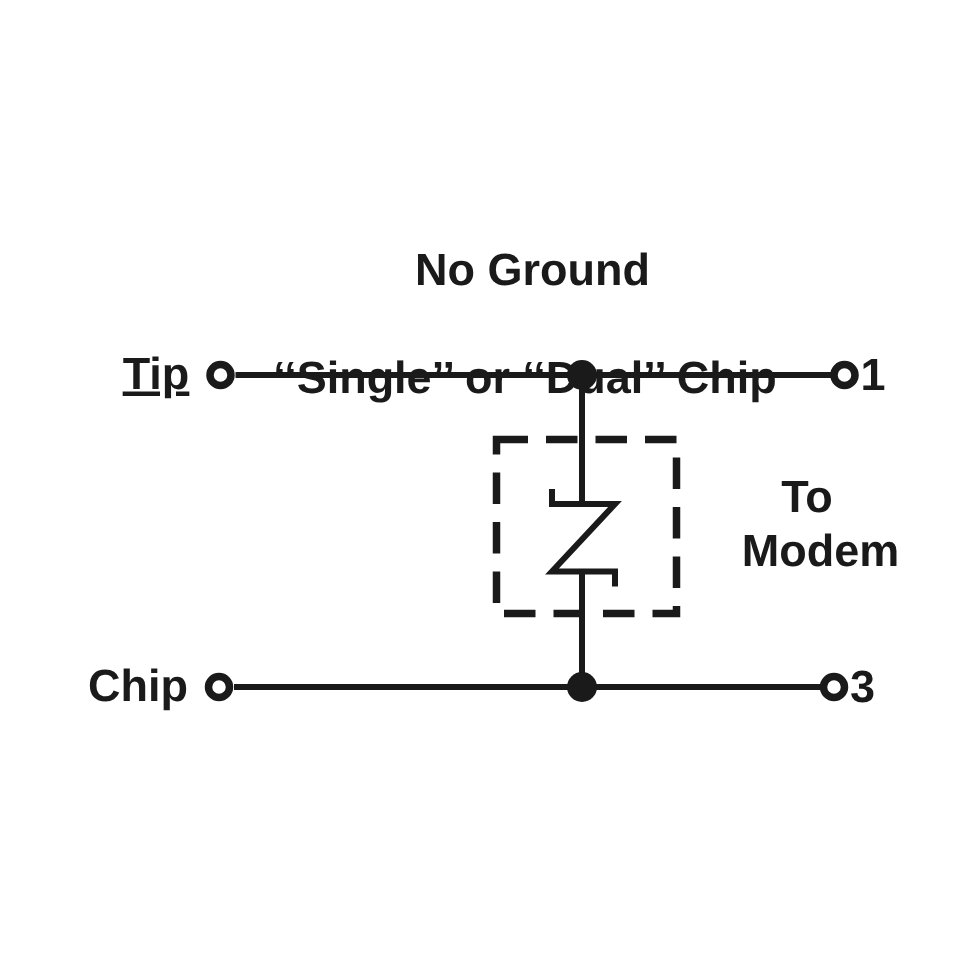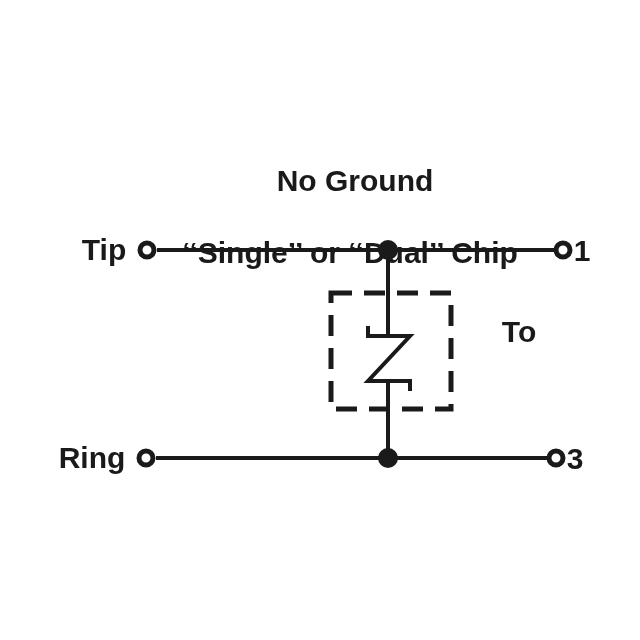--- a/index.html
+++ b/index.html
@@ -58,22 +58,23 @@
     <rect x="331" y="293" width="120" height="116" fill="none" stroke="#1a1a1a" stroke-width="5" stroke-dasharray="21 12"></rect>
 
     <g stroke="#1a1a1a" stroke-width="4" fill="none" stroke-linecap="square">
       <polyline points="368,328 368,336 410,336 368,381 410,381 410,389"></polyline>
     </g>
   </svg>
 
   <div class="lbl" style="left:355px; top:181px;">No Ground</div>
   <div class="lbl" style="left:350px; top:217px;margin-top:36px;">‘‘Single’’ or ‘‘Dual’’ Chip</div>
 
-  <div class="lbl" style="left:104px; top:250px;">Tip</div>
+  <div class="lbl" style="left:104px; top:250px;text-decoration:underline;">Tip</div>
   <div class="lbl" style="left:582px; top:251px;">1</div>
 
-  <div class="lbl" style="left:92px; top:458px;">Ring</div>
+  <div class="lbl" style="left:92px; top:458px;">Chip</div>
   <div class="lbl" style="left:575px; top:459px;">3</div>
 
-  <div class="lbl" style="left:519px; top:332px;">To</div>
+  <div class="lbl" style="left:538px; top:332px;">To</div>
+  <div class="lbl" style="left:547px; top:368px;">Modem</div>
 
 
 </div>
 
 </body></html>

